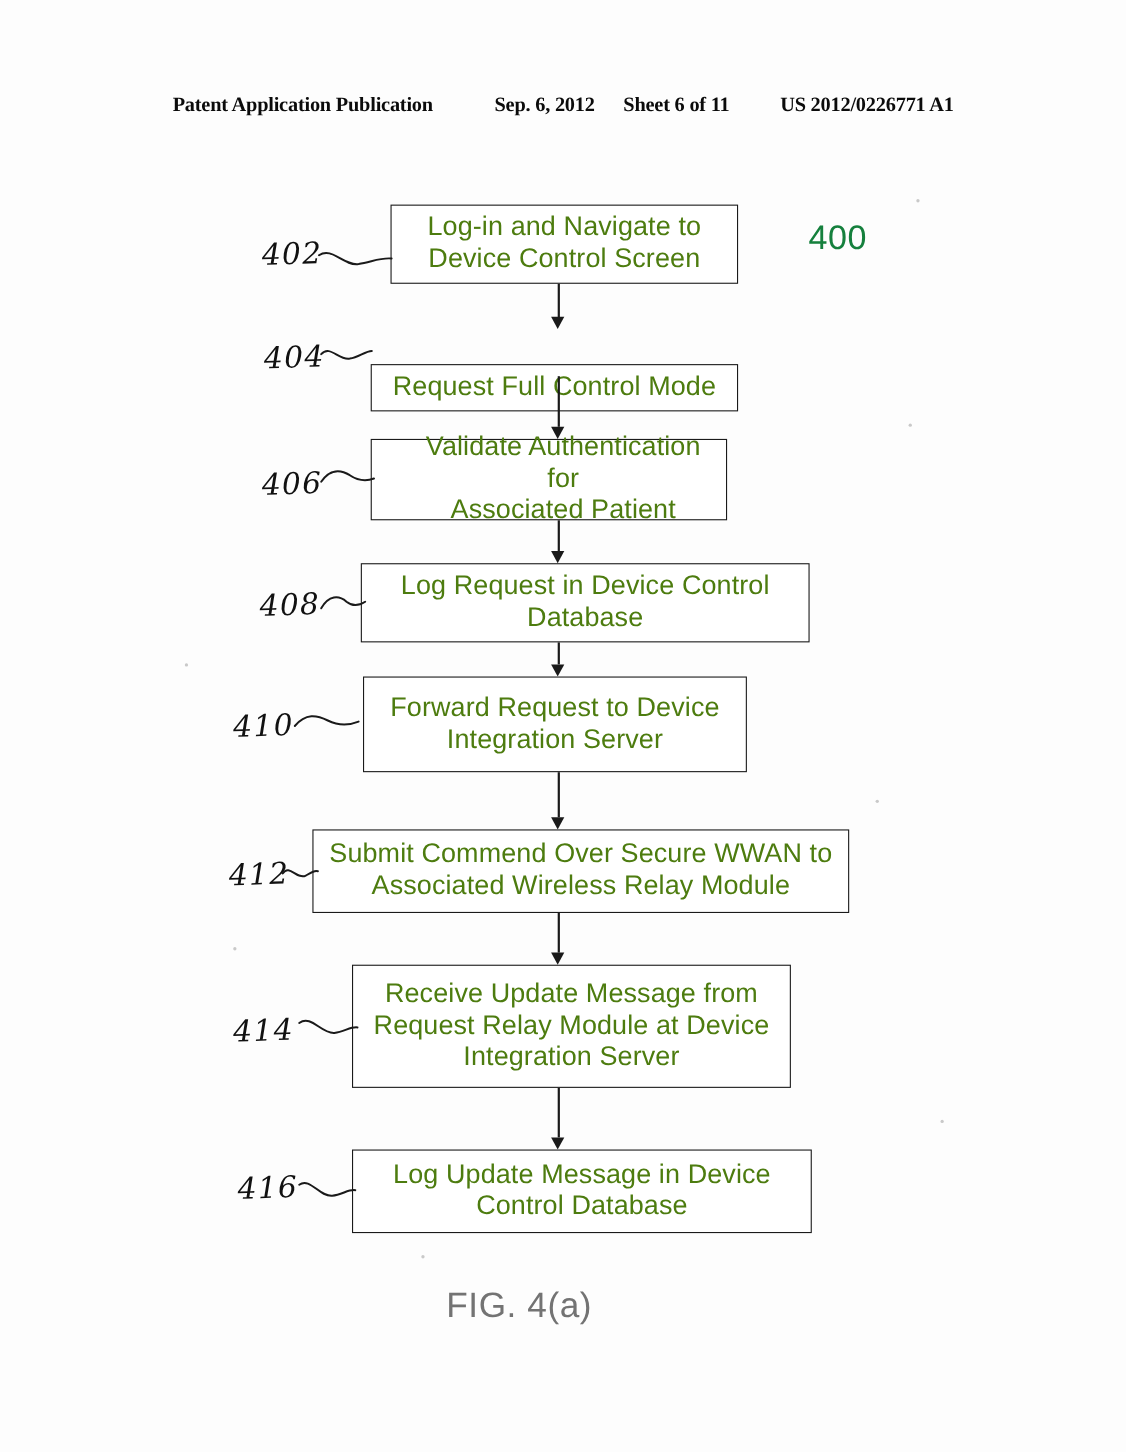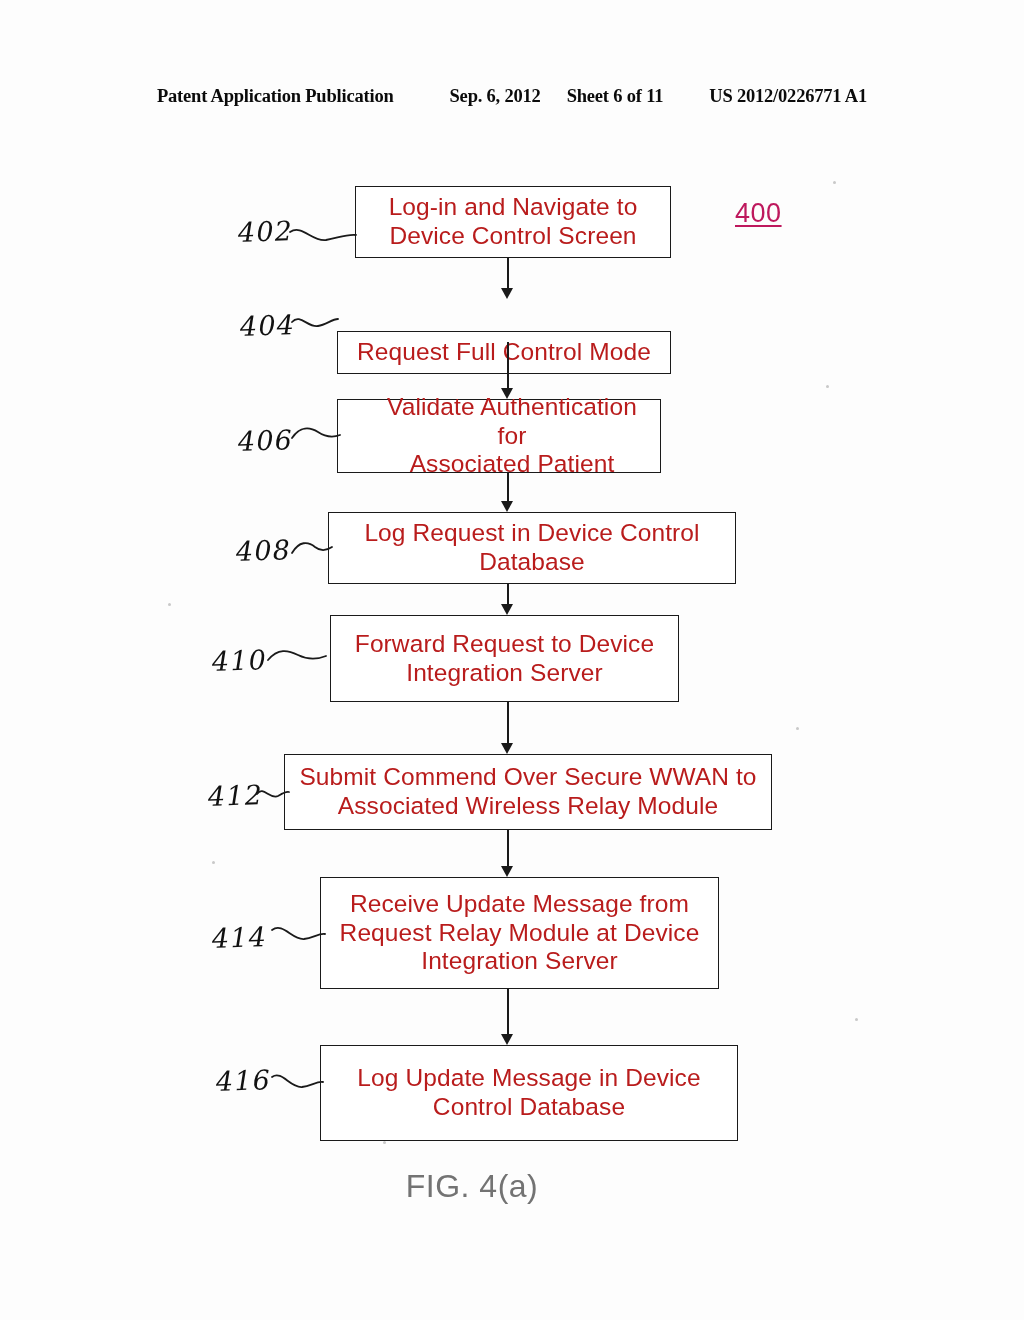--- a/index.html
+++ b/index.html
@@ -41,21 +41,21 @@
   
   .box {
     position: absolute;
     box-sizing: border-box;
     border: 1.6px solid #1a1a1a;
     background: #ffffff;
     display: flex;
     align-items: center;
     justify-content: center;
     text-align: center;
-    color: #b91c1c;
+    color: #4d7c0f;
     font-size: 24.5px;
     line-height: 1.18;
     letter-spacing: 0.1px;
     padding: 2px 8px;
   }
   .box .btext { display: block; }
 
   
   .conn {
     position: absolute;
@@ -88,24 +88,23 @@
     position: absolute;
     overflow: visible;
   }
   .leader svg { display: block; overflow: visible; }
 
   
   #fig-num {
     position: absolute;
     left: 735px;
     top: 198px;
-    font-size: 27px;
-    color: #be185d;
+    font-size: 31px;
+    color: #15803d;
     font-family: "Liberation Sans", sans-serif;
-    text-decoration: underline;
     text-underline-offset: 3px;
     letter-spacing: 0.5px;
   }
 
   
   #fig-caption {
     position: absolute;
     left: 0;
     top: 1168px;
     width: 944px;
@@ -178,21 +177,21 @@
   </div>
 
   <div class="box" style="left:320px; top:877px; width:399px; height:112px;">
     <div>
       <span class="btext">Receive Update Message from</span>
       <span class="btext">Request Relay Module at Device</span>
       <span class="btext">Integration Server</span>
     </div>
   </div>
 
-  <div class="box" style="left:320px; top:1045px; width:418px; height:96px;">
+  <div class="box" style="left:320px; top:1045px; width:418px; height:76px;">
     <div>
       <span class="btext">Log Update Message in Device</span>
       <span class="btext">Control Database</span>
     </div>
   </div>
 
   <div class="conn" style="top:258px; height:32px;"></div>
   <div class="arrowhead" style="top:288px;"></div>
 
   <div class="conn" style="top:342px; height:46px;"></div>

